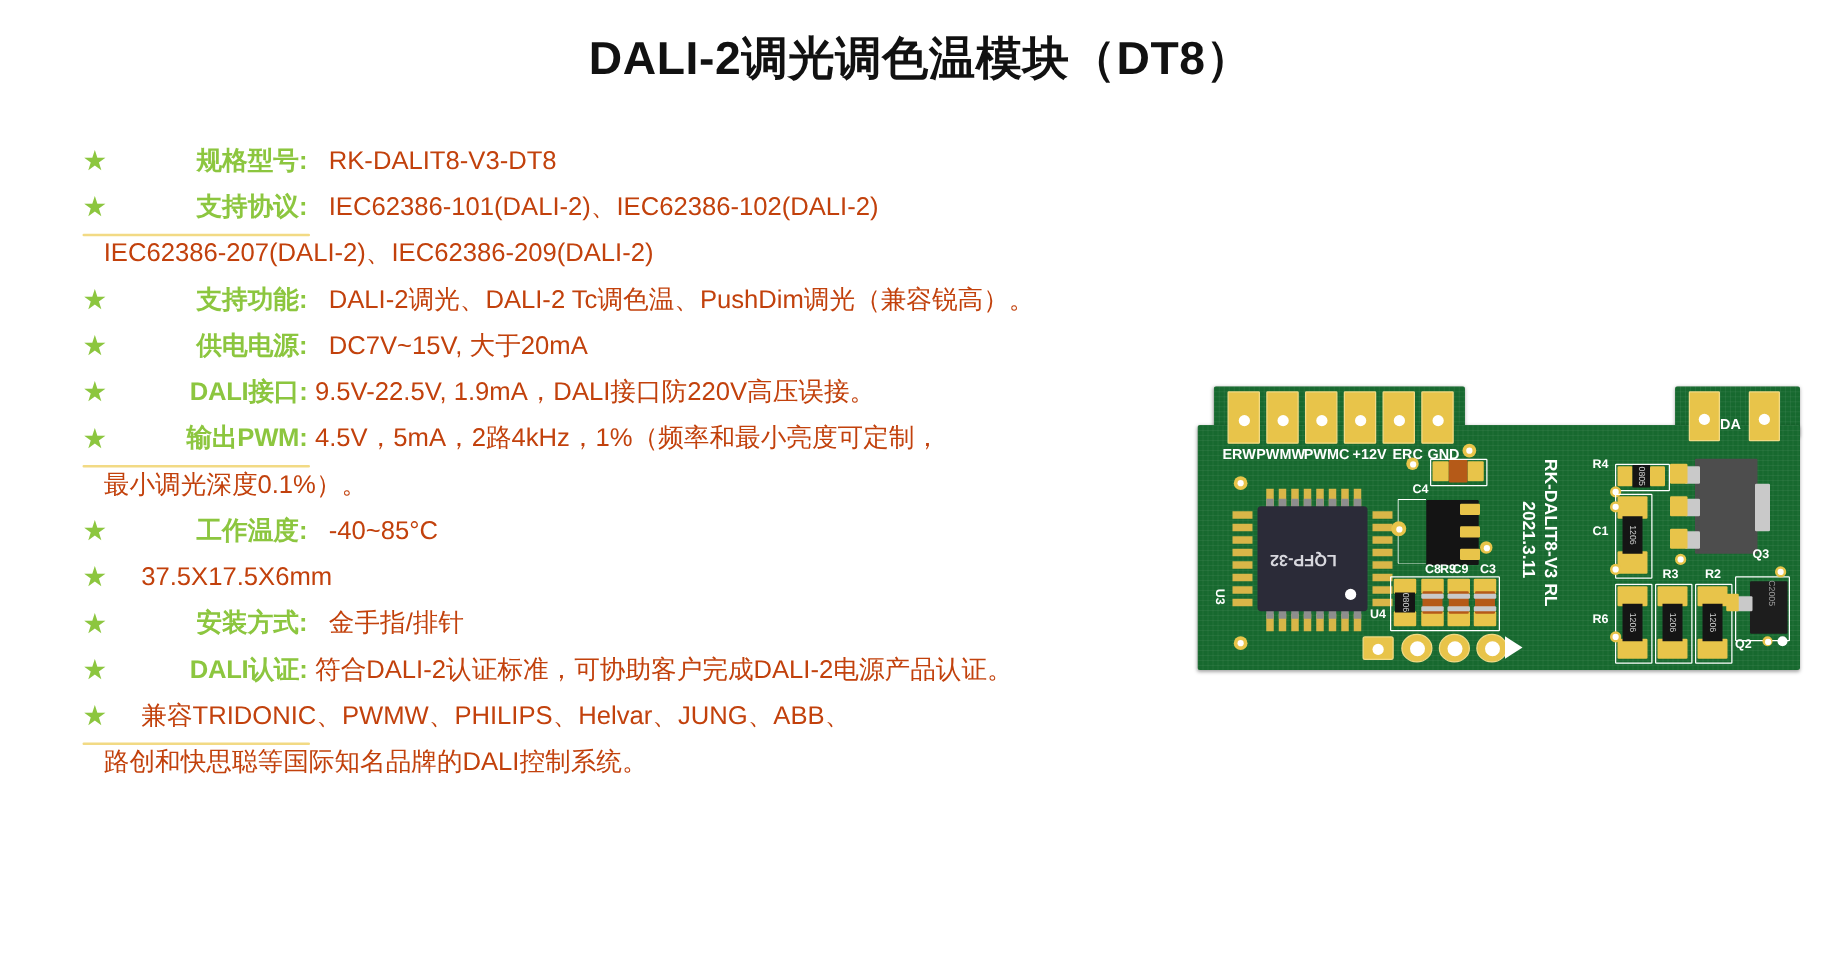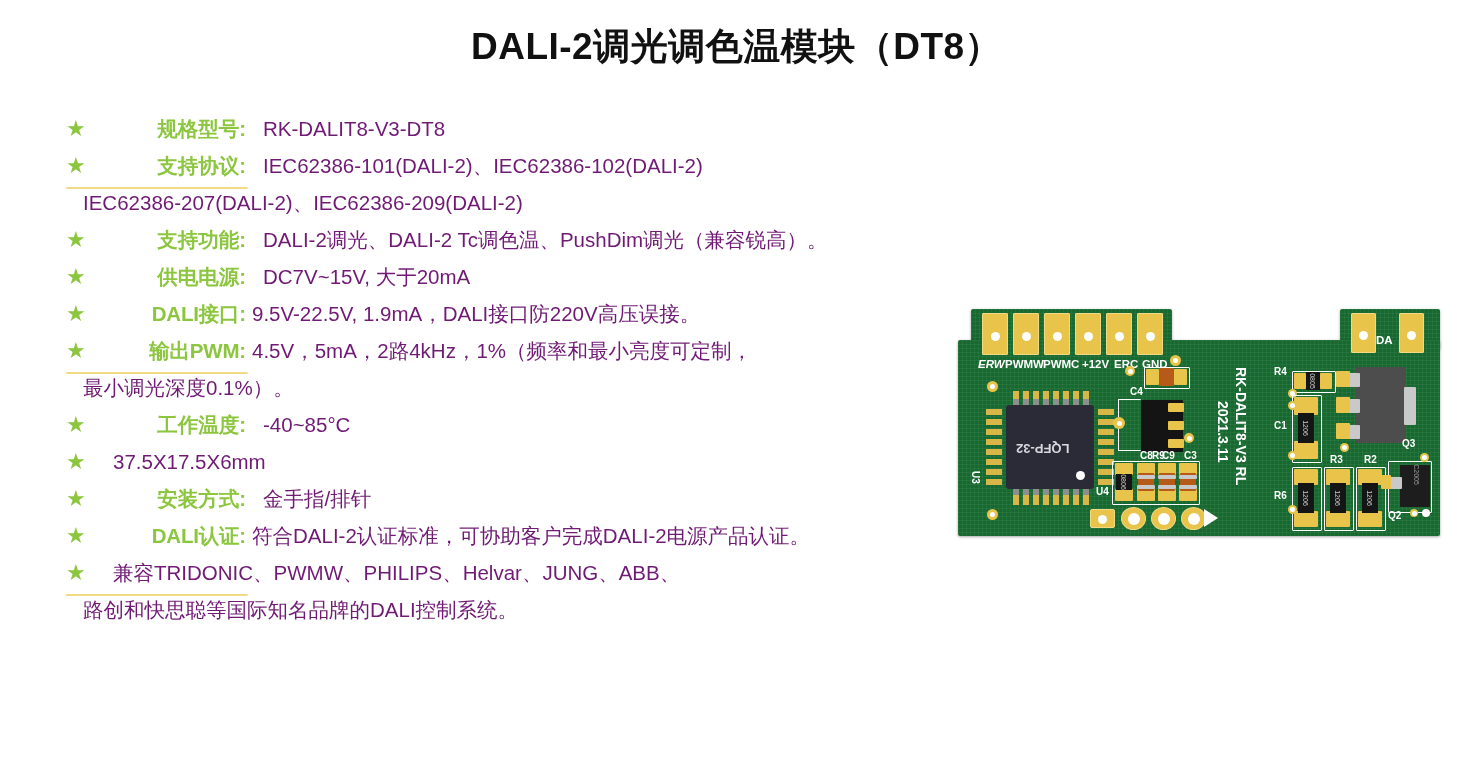--- a/index.html
+++ b/index.html
@@ -41,21 +41,21 @@
     text-align:right;
     white-space:nowrap;
     padding-right:0px;
   }
   .spec-label.wide{
     font-size:20.5px;
     letter-spacing:-0.2px;
   }
   .spec-value{
     flex:1 1 auto;
-    color:#701a75;font-size:20.5px;line-height:32px;
+    color:#c2410c;font-size:20.5px;line-height:32px;
     padding-left:17px;
     white-space:nowrap;
   }
   .spec-value.tight{padding-left:6px;}
   .spec-cont{
     display:flex;min-height:37px;
   }
   .spec-cont .pad{flex:0 0 180px;width:180px;}
   .spec-cont .spec-value{padding-left:17px;}
 
@@ -245,21 +245,21 @@
   <div class="pad" style="left:117px;top:4px;width:24px;height:40px;">
       <span class="hole"></span>
     </div>
   <div class="pad" style="left:148px;top:4px;width:24px;height:40px;">
       <span class="hole"></span>
     </div>
   <div class="pad" style="left:179px;top:4px;width:24px;height:40px;">
       <span class="hole"></span>
     </div>
 
-  <div class="silk" style="left:20px;top:50px;font-style:italic;">ERW</div>
+  <div class="silk" style="left:20px;top:50px;">ERW</div>
   <div class="silk" style="left:47px;top:50px;">PWMW</div>
   <div class="silk" style="left:85px;top:50px;">PWMC</div>
   <div class="silk" style="left:124px;top:50px;">+12V</div>
   <div class="silk" style="left:156px;top:50px;">ERC</div>
   <div class="silk" style="left:184px;top:50px;">GND</div>
 
   <div class="pad" style="left:393px;top:4px;width:23px;height:38px;">
       <span class="hole"></span>
     </div>
   <div class="pad" style="left:441px;top:4px;width:23px;height:38px;">

